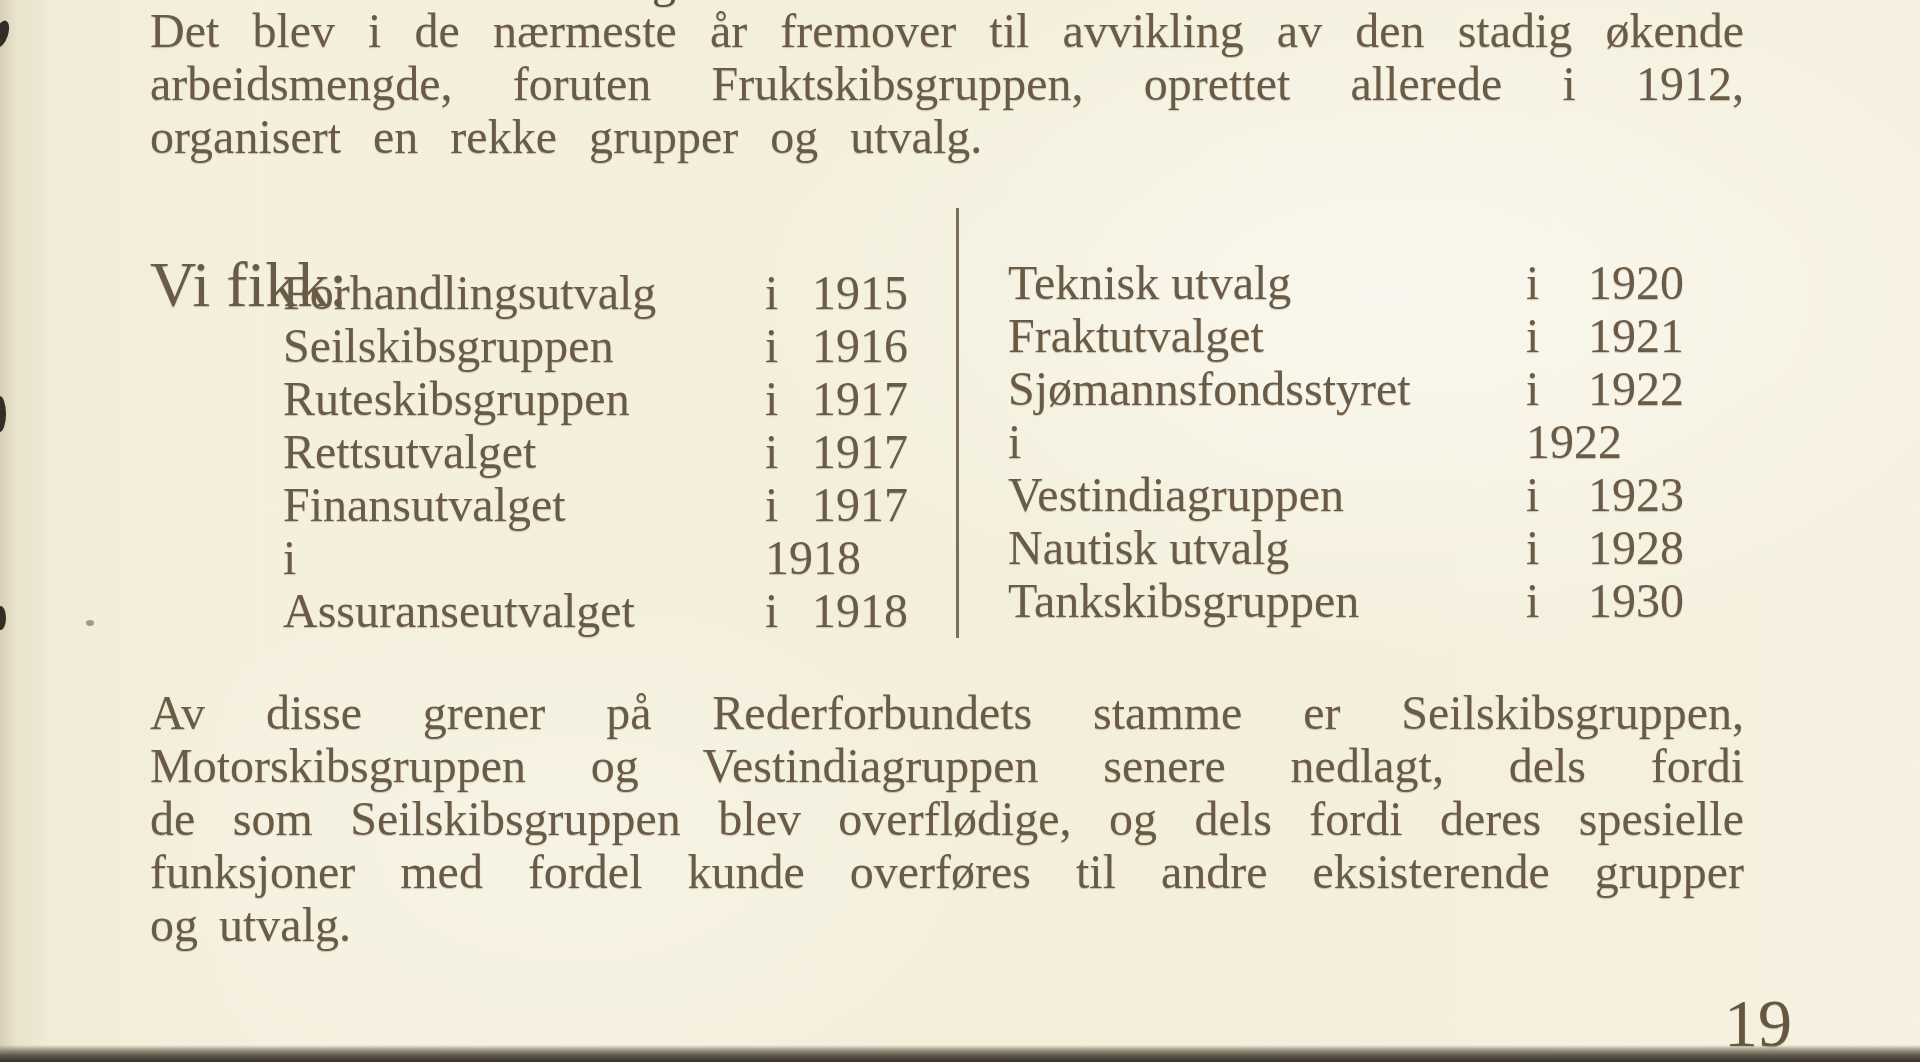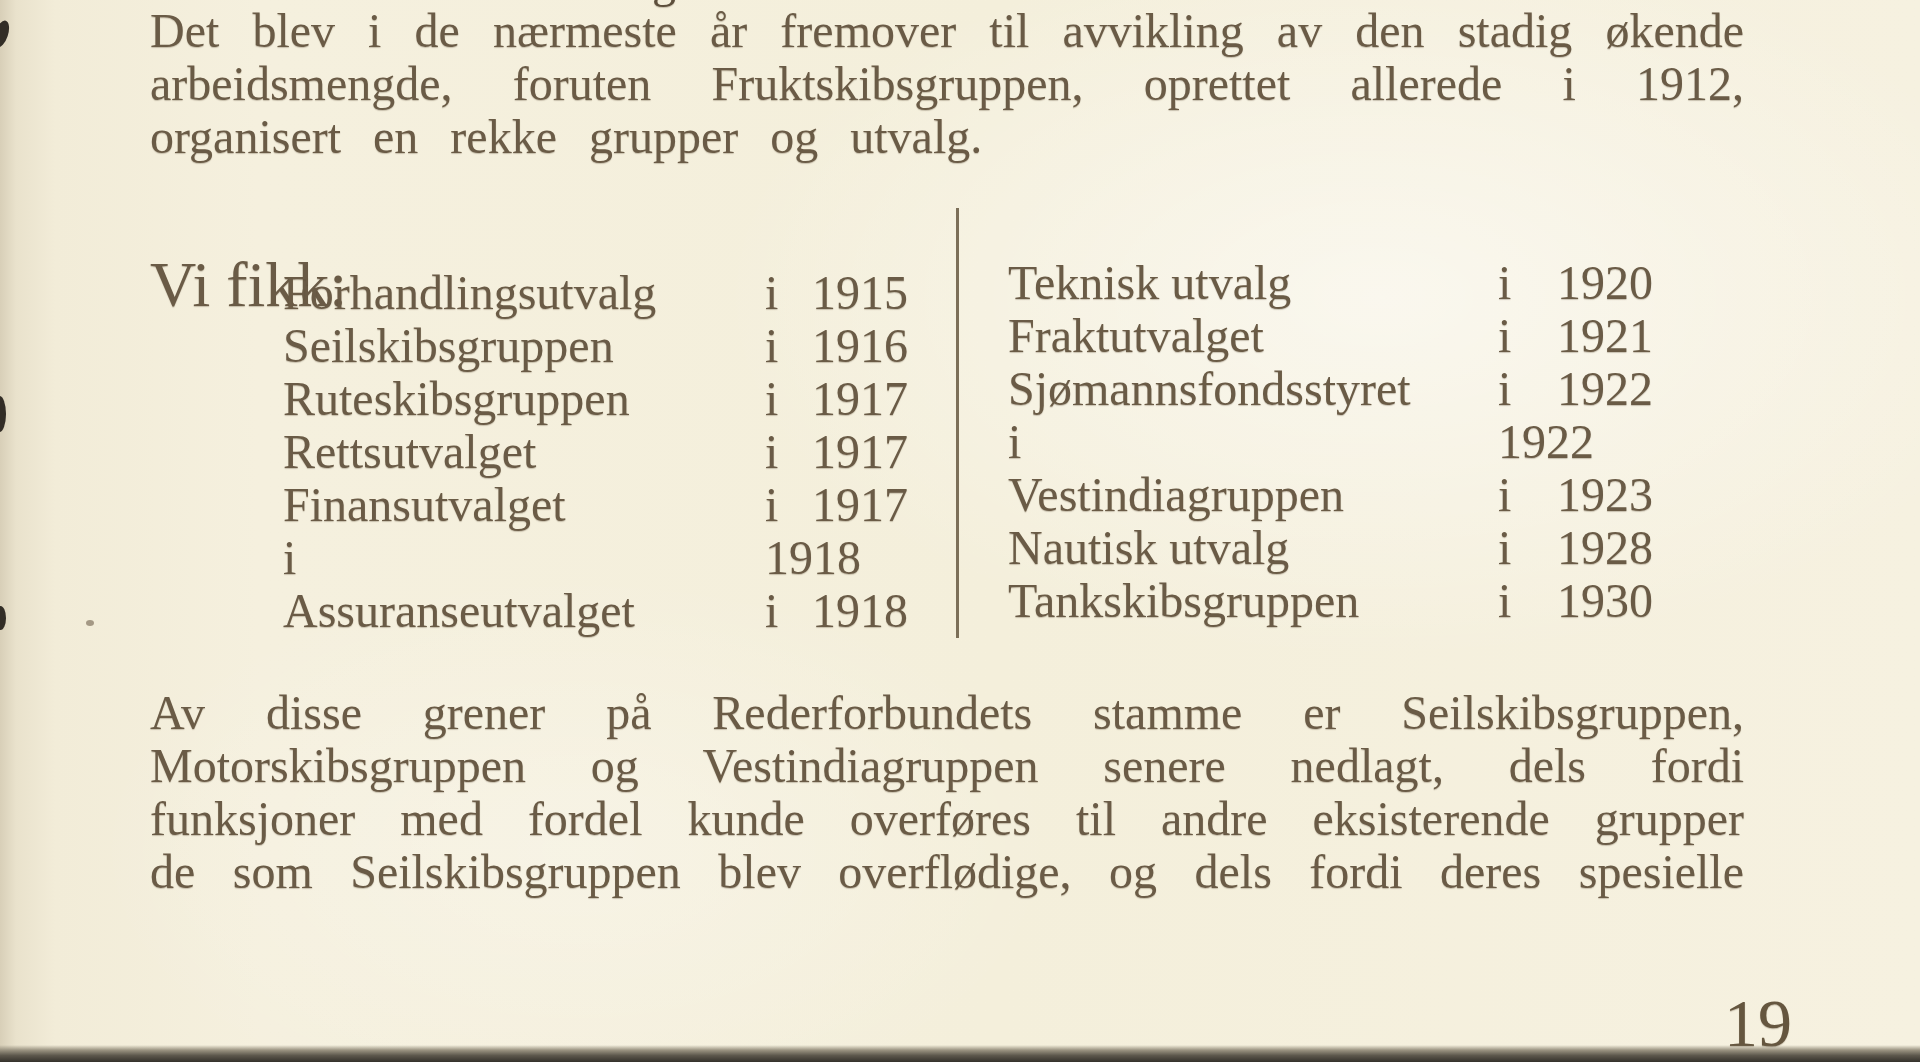--- a/index.html
+++ b/index.html
@@ -28,21 +28,21 @@
   .p1 .endleft{word-spacing:20px;}
   .p2{left:150px;top:686px;}
   .p2 .endleft{word-spacing:9px;}
   .vifikk{position:absolute;left:150px;top:226px;font-size:64px;line-height:53px;margin-top:32px;}
   
   .col{position:absolute;font-size:48px;}
   .col-left{left:283px;top:266px;width:625px;}
   .col-right{left:1008px;top:256px;width:645px;}
   .row{display:grid;height:53px;line-height:53px;}
   .col-left  .row{grid-template-columns:482px 34px 1fr;}
-  .col-right .row{grid-template-columns:490px 34px 1fr;}
+  .col-right .row{grid-template-columns:490px 34px 1fr;gap:28px;}
   .cname{overflow:visible;white-space:nowrap;}
   .cyear{text-align:right;}
   .divider{position:absolute;left:956px;top:208px;width:3px;height:430px;background:#6f6049;opacity:.9;}
   
   .pageno{position:absolute;left:1724px;top:989px;font-size:68px;line-height:1;color:#65563f;text-align:center;}
   
   .cutline{position:absolute;left:652px;top:-46px;font-size:48px;line-height:53px;color:#5d4f3c;}
   .mark{position:absolute;background:#322d26;border-radius:50%;}
   .m1{left:-5px;top:20px;width:13px;height:28px;transform:rotate(18deg);}
   .m2{left:-7px;top:396px;width:13px;height:36px;}
@@ -138,22 +138,23 @@
     <div class="row">
       <span class="cname">Tankskibsgruppen</span>
         <span class="ci">i</span>
         <span class="cyear">1930</span>
     </div>
   </div>
 
   <div class="para p2">
     <div class="jline">Av disse grener på Rederforbundets stamme er Seilskibsgruppen,</div>
     <div class="jline">Motorskibsgruppen og Vestindiagruppen senere nedlagt, dels fordi</div>
+    <div class="jline">de som Seilskibsgruppen blev overflødige, og dels fordi deres spesielle</div>
     <div class="jline">funksjoner med fordel kunde overføres til andre eksisterende grupper</div>
-    <div class="jline">de som Seilskibsgruppen blev overflødige, og dels fordi deres spesielle</div>
+    <div class="jline endleft">og utvalg.</div>
   </div>
 
   <div class="pageno">19</div>
 
   <div class="mark m1"></div>
   <div class="mark m2"></div>
   <div class="mark m3"></div>
   <div class="mark m4"></div>
   <div class="edge-bottom"></div>
 

